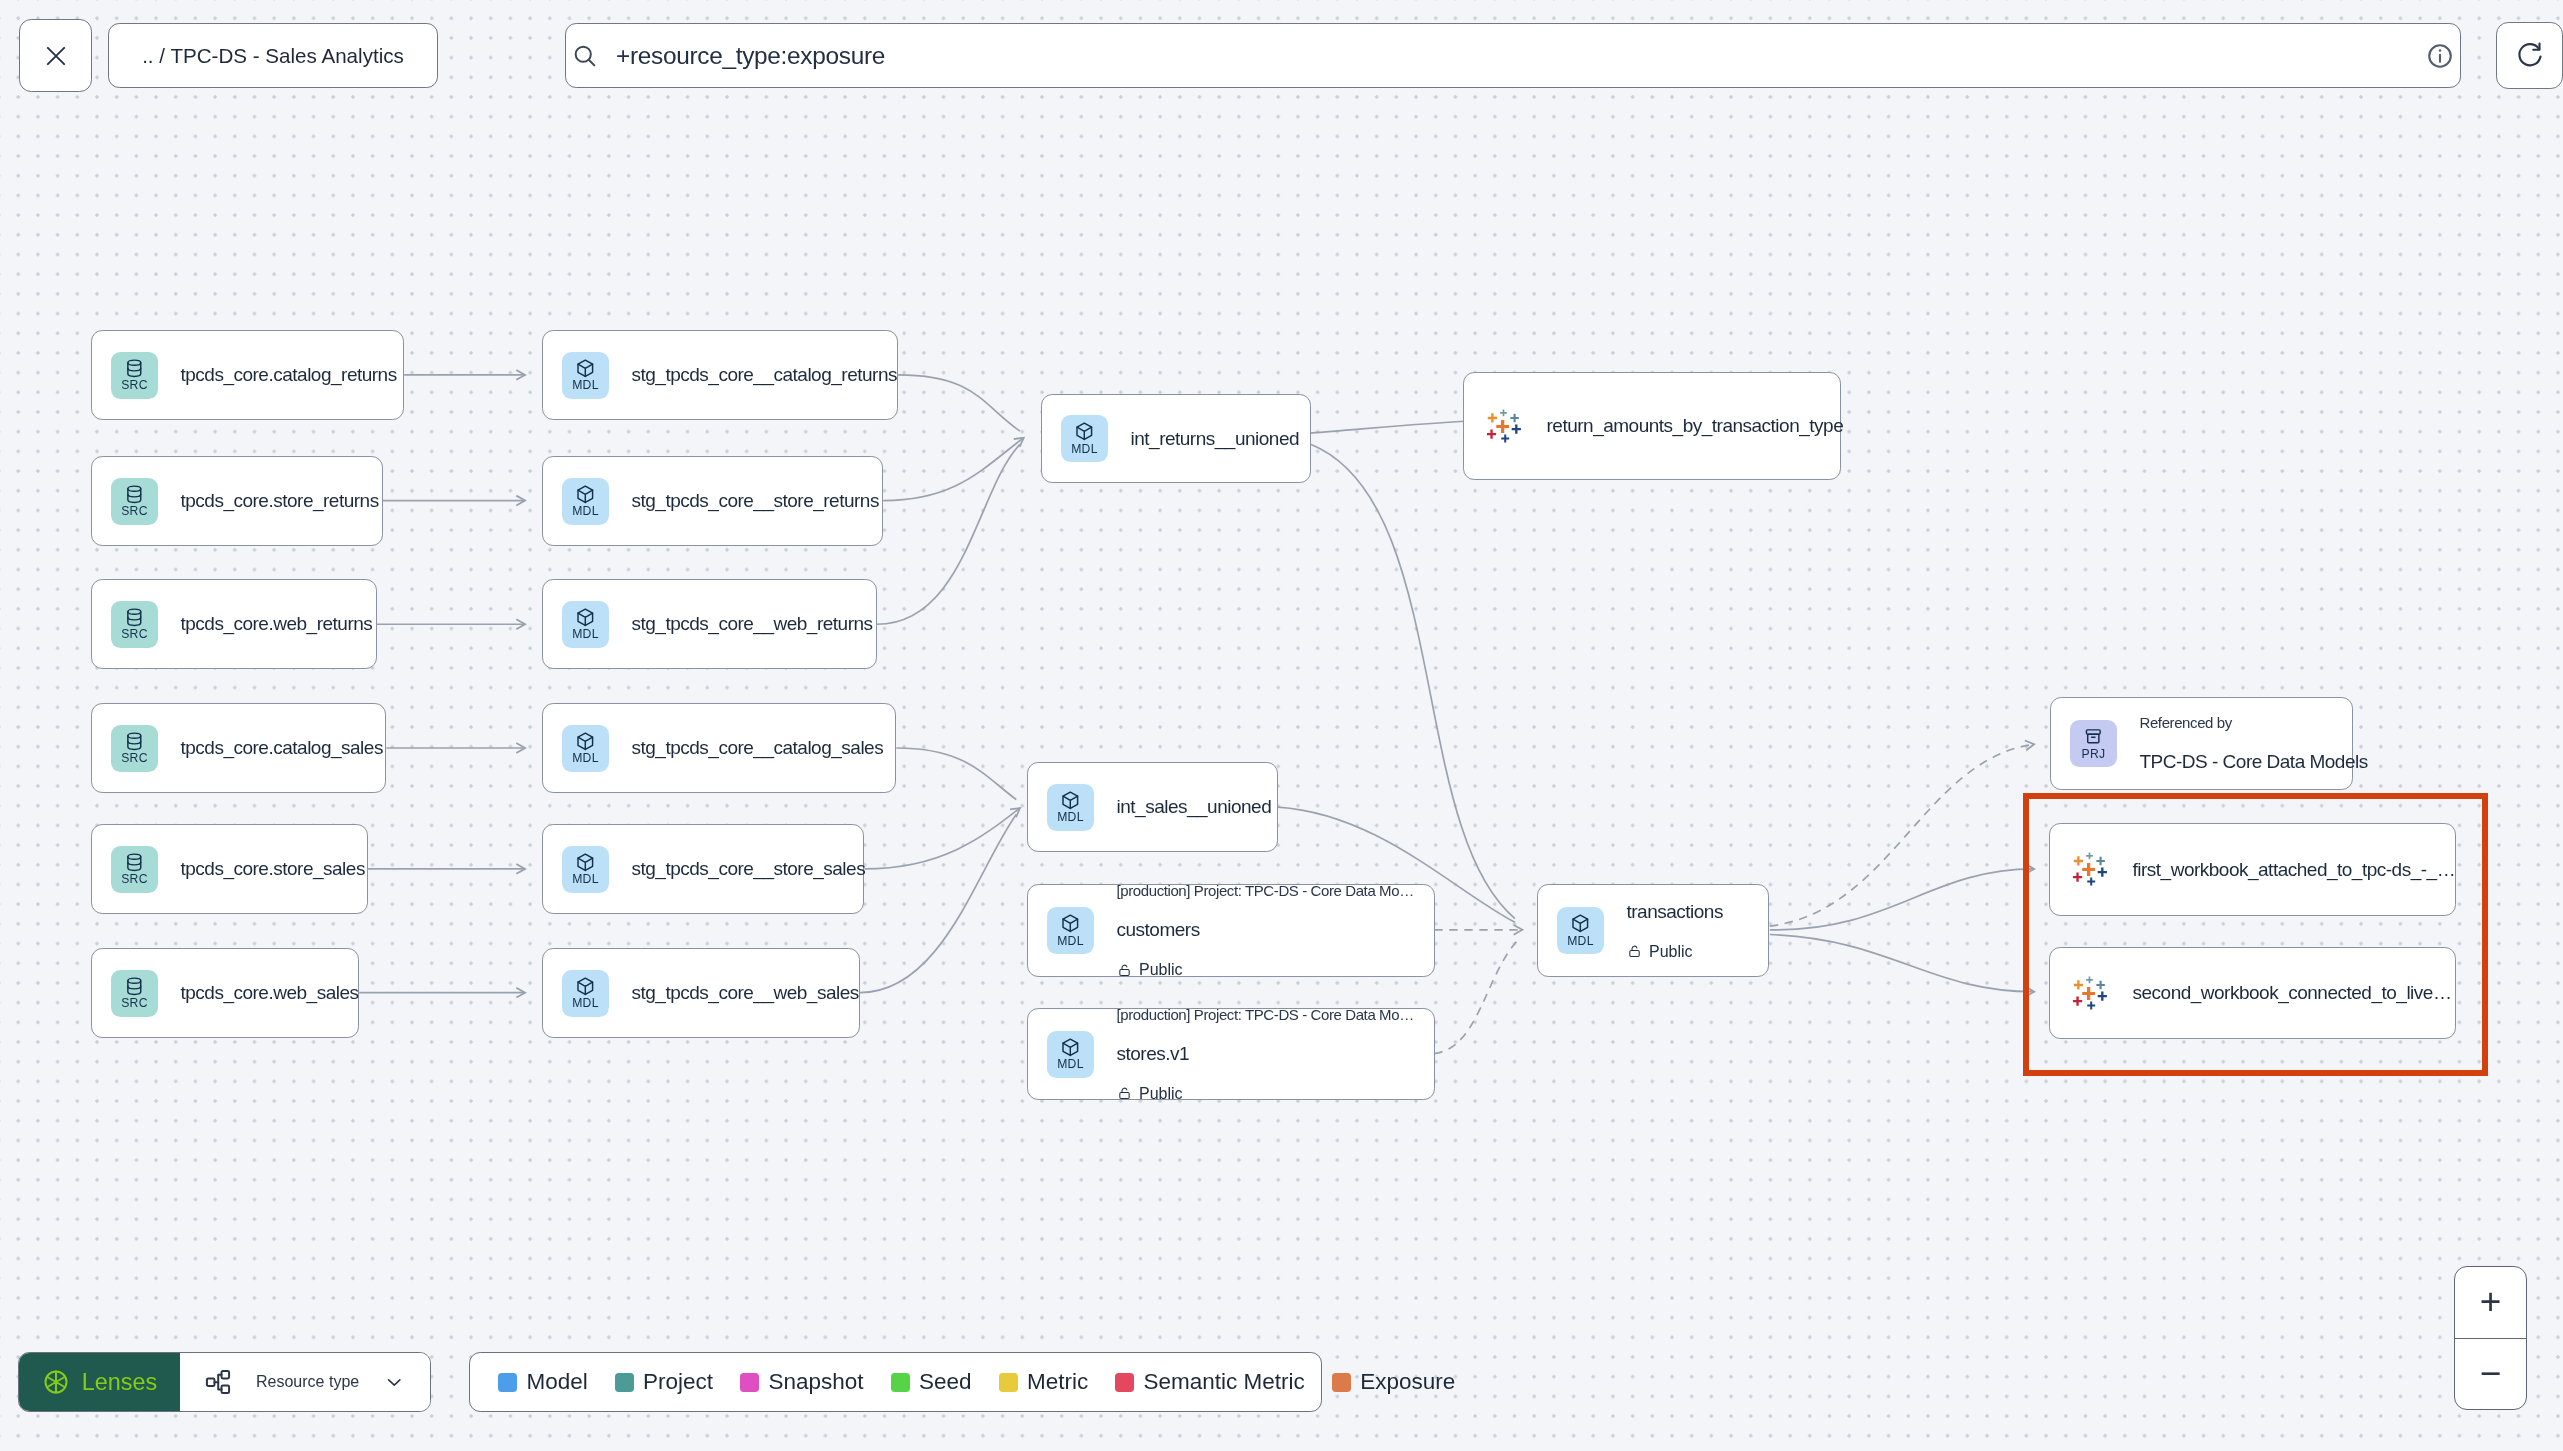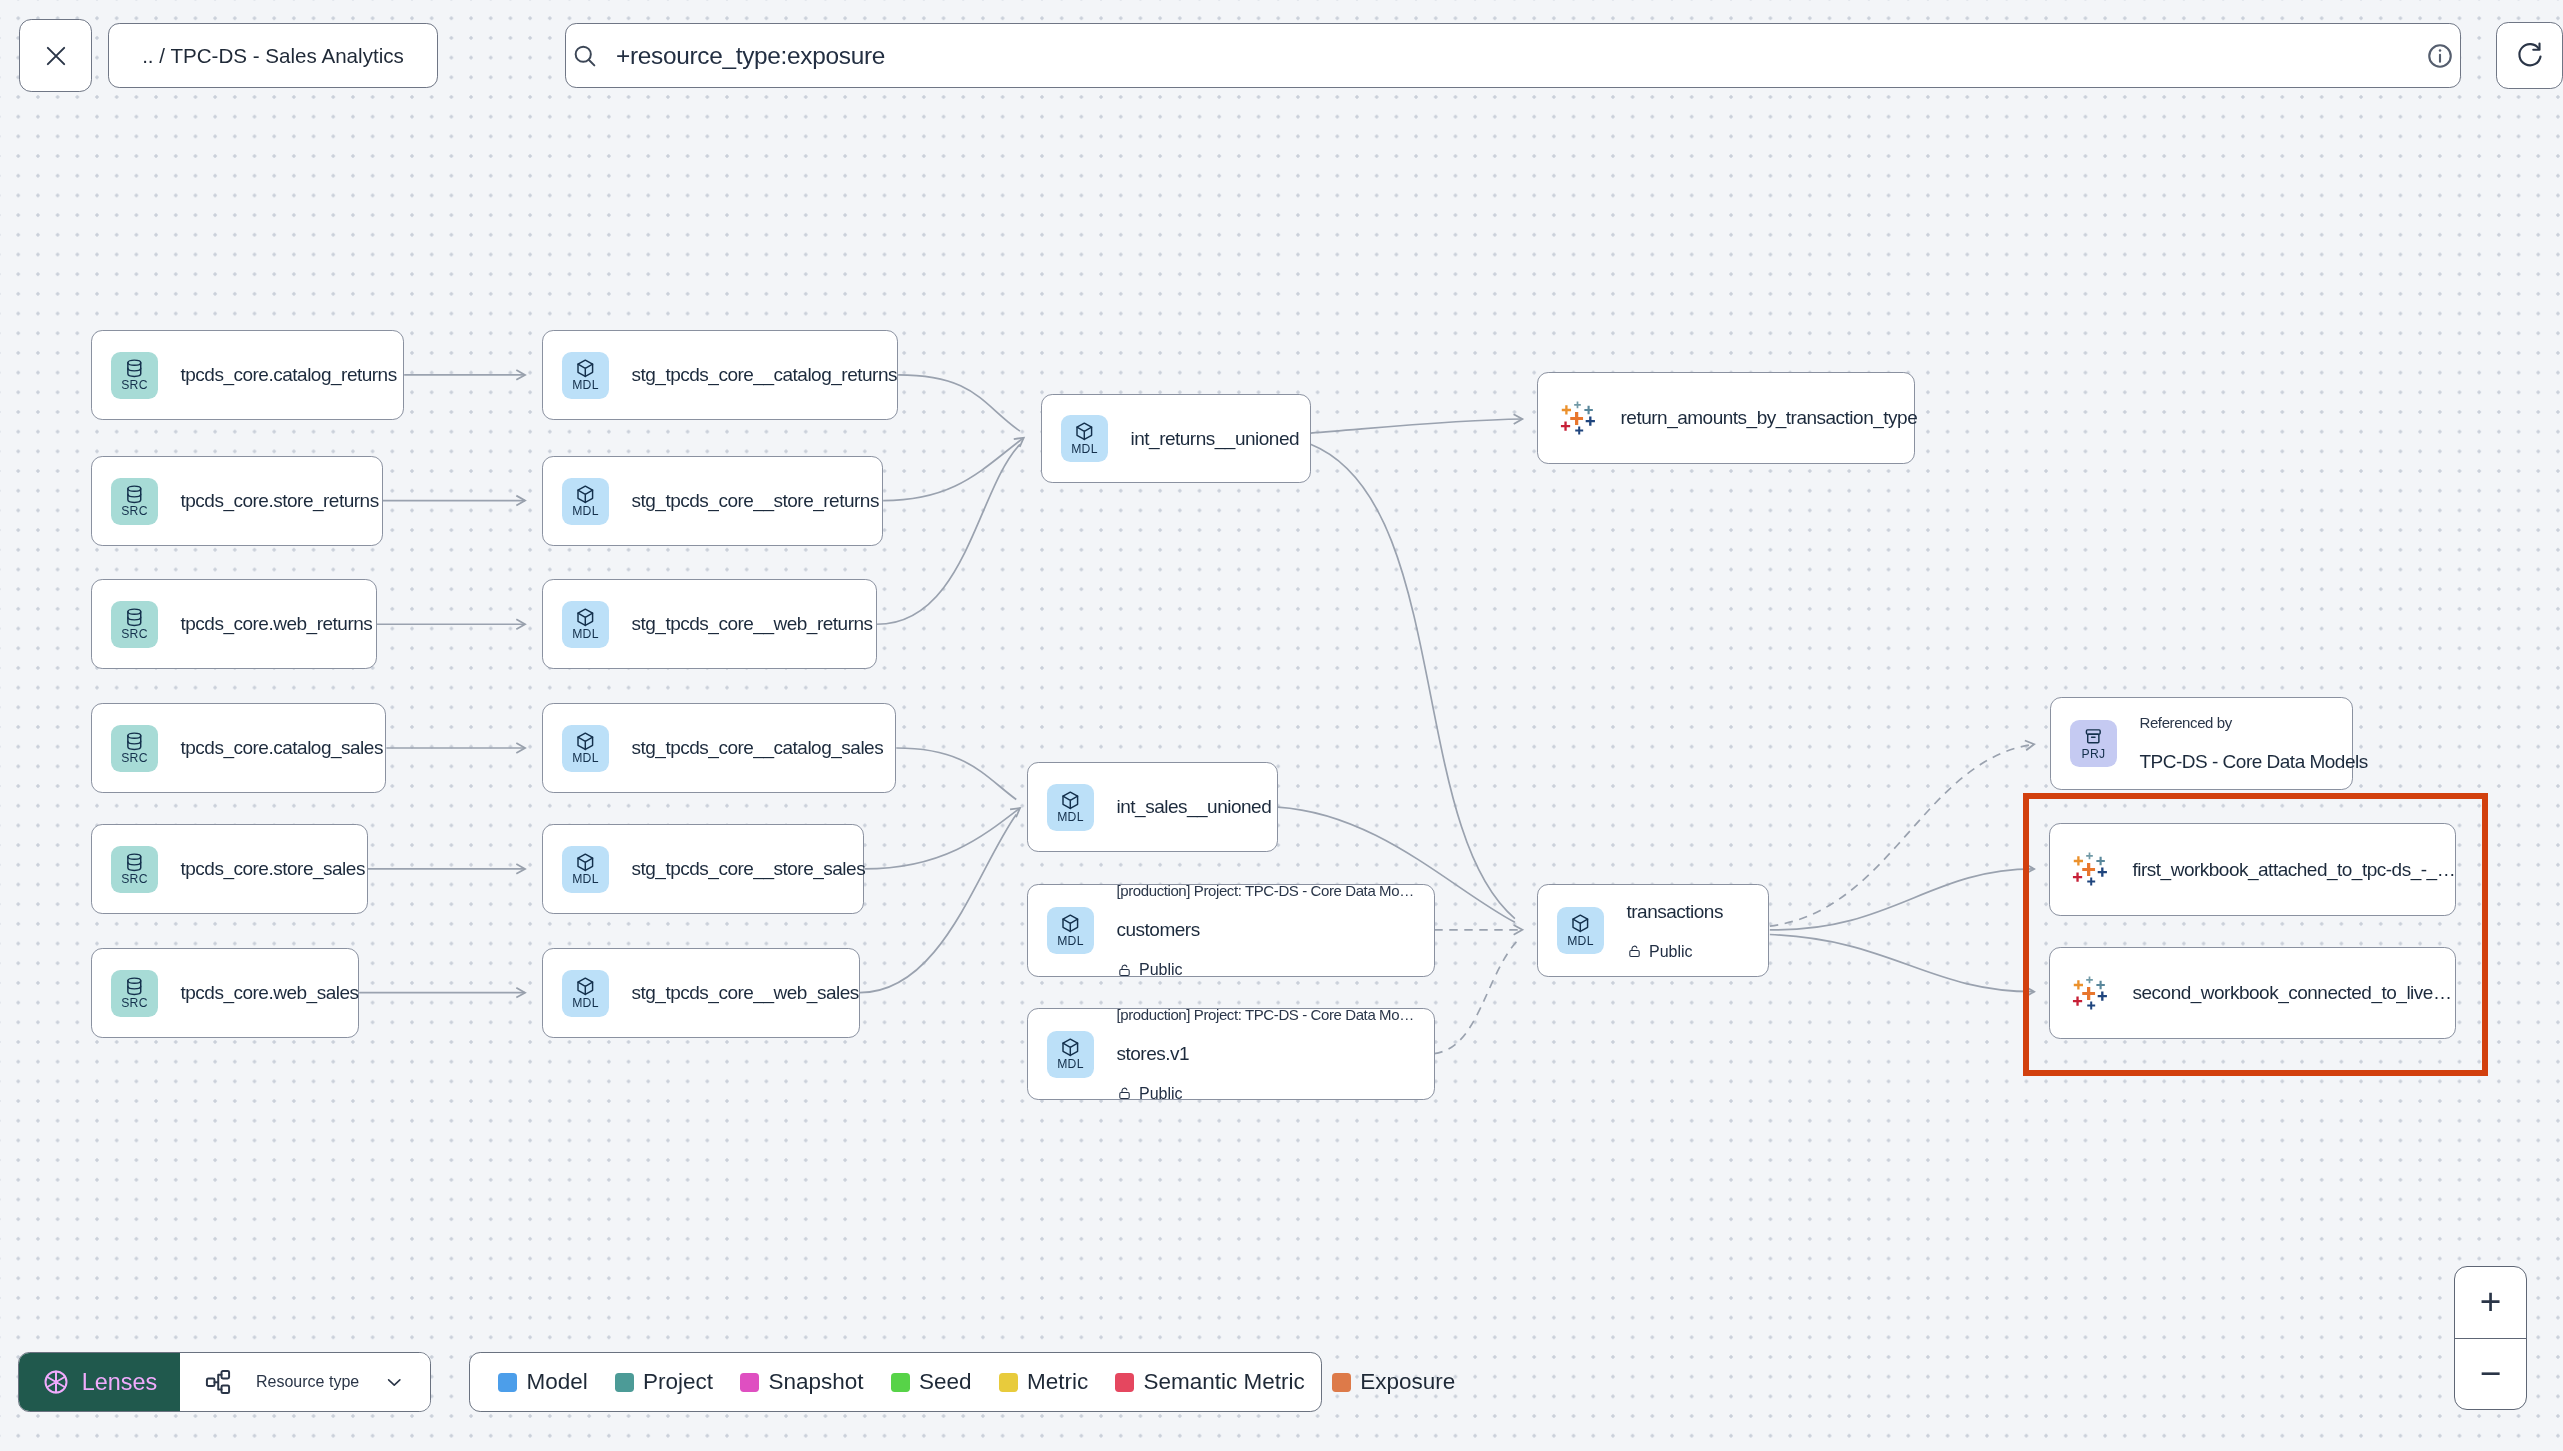--- a/index.html
+++ b/index.html
@@ -40,21 +40,21 @@
   .pub svg{width:15px;height:15px}
   .tabicon{width:41px;height:41px;flex:0 0 auto}
 
   #edges{position:absolute;left:0;top:0;z-index:1}
   #hl-rect{position:absolute;left:2023px;top:793px;width:465px;height:283px;
         border:6.6px solid #D2400E;box-sizing:border-box;z-index:2}
 
   
   .combo{position:absolute;left:18px;top:1352px;height:60px;display:flex;border:1.9px solid #6A7280;
         border-radius:11.2px;overflow:hidden;box-sizing:border-box;z-index:5;background:#fff}
-  .lenses{background:#20594D;color:#f0abfc;display:flex;align-items:center;gap:12.2px;padding:0 22.5px;
+  .lenses{background:#20594D;color:#84cc16;display:flex;align-items:center;gap:12.2px;padding:0 22.5px;
         font-size:23.4px;cursor:pointer}
   .restype{display:flex;align-items:center;gap:24px;padding:0 24.4px;font-size:16px;color:#2A3547;cursor:pointer;background:#fff}
   .legend{position:absolute;left:469px;top:1352px;height:60px;width:853px;background:#fff;
         border:1.9px solid #6A7280;border-radius:11.2px;display:flex;align-items:center;gap:27px;
         padding:0 28px;font-size:22.5px;color:#1E2937;box-sizing:border-box;z-index:5}
   .litem{display:flex;align-items:center;gap:9.4px;white-space:nowrap}
   .sq{width:19px;height:19px;border-radius:3.7px;display:inline-block}
   .zoomctl{position:absolute;left:2454px;top:1266px;width:73px;height:144px;background:#fff;
         border:1.9px solid #5E6675;border-radius:13px;display:flex;flex-direction:column;overflow:hidden;
         box-sizing:border-box;z-index:5}
@@ -343,21 +343,21 @@
       <div class="pub">
         <svg class="ln" viewBox="0 0 24 24">
             <rect x="4.5" y="10.5" width="15" height="9.5" rx="2"></rect>
             <path d="M8 10.5 V7.5 a4 4 0 0 1 7.8 -1.3"></path>
           </svg>
         <span>Public</span>
       </div>
     </div>
   </div>
 
-  <div class="node exp" style="left:1537px;top:372px;width:378px;height:92px">
+  <div class="node exp" style="left:1463px;top:372px;width:378px;height:108px">
     <svg class="tabicon" viewBox="0 0 48 48">
       <g>
         <path d="M-1.9 -7.5 H1.9 V-1.9 H7.5 V1.9 H1.9 V7.5 H-1.9 V1.9 H-7.5 V-1.9 H-1.9 Z" transform="translate(11,14) scale(0.72)" fill="#EB912C"></path>
         <path d="M-1.9 -7.5 H1.9 V-1.9 H7.5 V1.9 H1.9 V7.5 H-1.9 V1.9 H-7.5 V-1.9 H-1.9 Z" transform="translate(24,8) scale(0.52)" fill="#7099A6"></path>
         <path d="M-1.9 -7.5 H1.9 V-1.9 H7.5 V1.9 H1.9 V7.5 H-1.9 V1.9 H-7.5 V-1.9 H-1.9 Z" transform="translate(37,14) scale(0.66)" fill="#59879B"></path>
         <path d="M-1.9 -7.5 H1.9 V-1.9 H7.5 V1.9 H1.9 V7.5 H-1.9 V1.9 H-7.5 V-1.9 H-1.9 Z" transform="translate(23,24) scale(1)" fill="#E8762D"></path>
         <path d="M-1.9 -7.5 H1.9 V-1.9 H7.5 V1.9 H1.9 V7.5 H-1.9 V1.9 H-7.5 V-1.9 H-1.9 Z" transform="translate(39,27) scale(0.72)" fill="#1F457E"></path>
         <path d="M-1.9 -7.5 H1.9 V-1.9 H7.5 V1.9 H1.9 V7.5 H-1.9 V1.9 H-7.5 V-1.9 H-1.9 Z" transform="translate(10,33) scale(0.72)" fill="#C72037"></path>
         <path d="M-1.9 -7.5 H1.9 V-1.9 H7.5 V1.9 H1.9 V7.5 H-1.9 V1.9 H-7.5 V-1.9 H-1.9 Z" transform="translate(26,38) scale(0.62)" fill="#1F457E"></path>
       </g>

